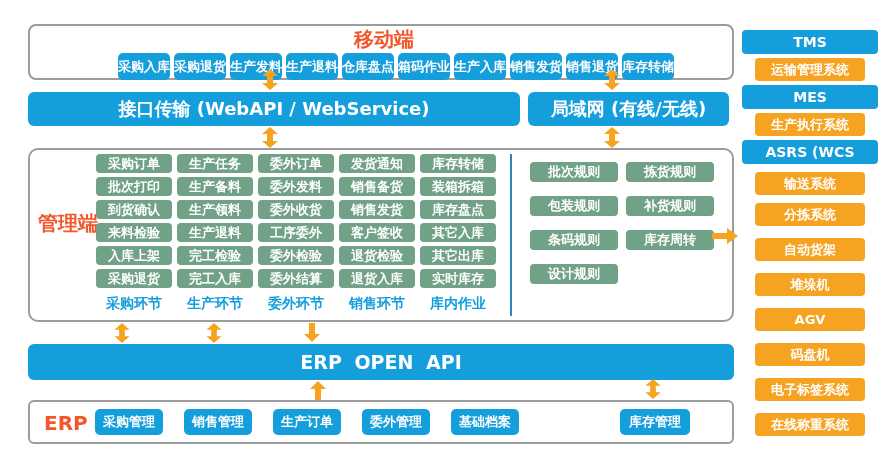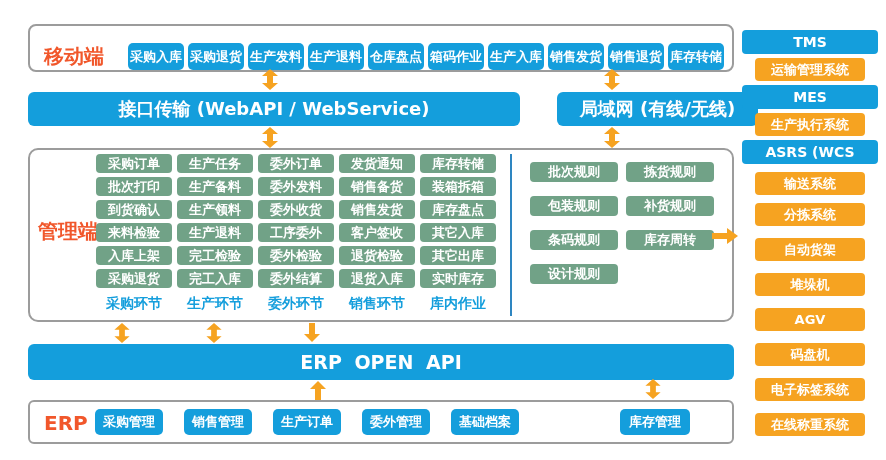--- a/index.html
+++ b/index.html
@@ -13,30 +13,30 @@
   }
   .box{position:absolute;border:2px solid var(--border);border-radius:8px;background:#fff;box-sizing:border-box;}
   .sec-label{color:var(--label);font-size:20px;font-weight:bold;white-space:nowrap;}
   .chip{display:flex;align-items:center;justify-content:center;color:#fff;font-weight:bold;
         white-space:nowrap;box-sizing:border-box;}
   .blue-chip{background:var(--blue);border-radius:5px;font-size:13px;}
   .green-chip{background:var(--green);border-radius:4px;font-size:13px;height:19px;}
   .banner{position:absolute;background:var(--blue);color:#fff;font-weight:bold;font-size:18px;
           border-radius:6px;display:flex;align-items:center;justify-content:center;white-space:nowrap;}
   
-  .mobile-box{left:28px;top:24px;width:706px;height:48px;display:flex;align-items:flex-end;padding:0 8px 0 14px;}
+  .mobile-box{left:28px;top:24px;width:706px;height:56px;display:flex;align-items:center;padding:0 8px 0 14px;flex-direction:column;}
   .chip-row{display:flex;flex:1;gap:4px;margin-left:12px;padding-left:12px;}
   .chip-row .chip{flex:1;height:27px;}
   
   .banner-api{left:28px;top:92px;width:492px;height:34px;}
-  .banner-lan{left:528px;top:92px;width:201px;height:34px;margin-left:29px;}
+  .banner-lan{left:528px;top:92px;width:201px;height:34px;}
   .api-banner{left:28px;top:344px;width:706px;height:36px;font-size:19px;word-spacing:6px;}
   
   .mgmt-box{left:28px;top:148px;width:706px;height:174px;border-radius:10px;}
-  .mgmt-label{position:absolute;left:8px;top:68px;}
+  .mgmt-label{position:absolute;left:8px;top:60px;}
   .mgmt-col{position:absolute;top:4px;width:76px;display:flex;flex-direction:column;}
   .col-items{display:flex;flex-direction:column;gap:4px;}
   .col-footer{margin-top:7px;text-align:center;color:var(--footer);font-size:14px;font-weight:bold;white-space:nowrap;}
   .divider{position:absolute;left:480px;top:4px;width:2px;height:162px;background:var(--divider);}
   .strategy{position:absolute;left:500px;top:8px;width:196px;}
   .strategy-grid{display:grid;grid-template-columns:88px 88px;column-gap:8px;row-gap:14px;margin-top:4px;}
   .strategy-grid .chip{height:20px;}
   .strategy-footer{margin-top:12px;}
   
   .erp-box{left:28px;top:400px;width:706px;height:44px;border-radius:6px;}

